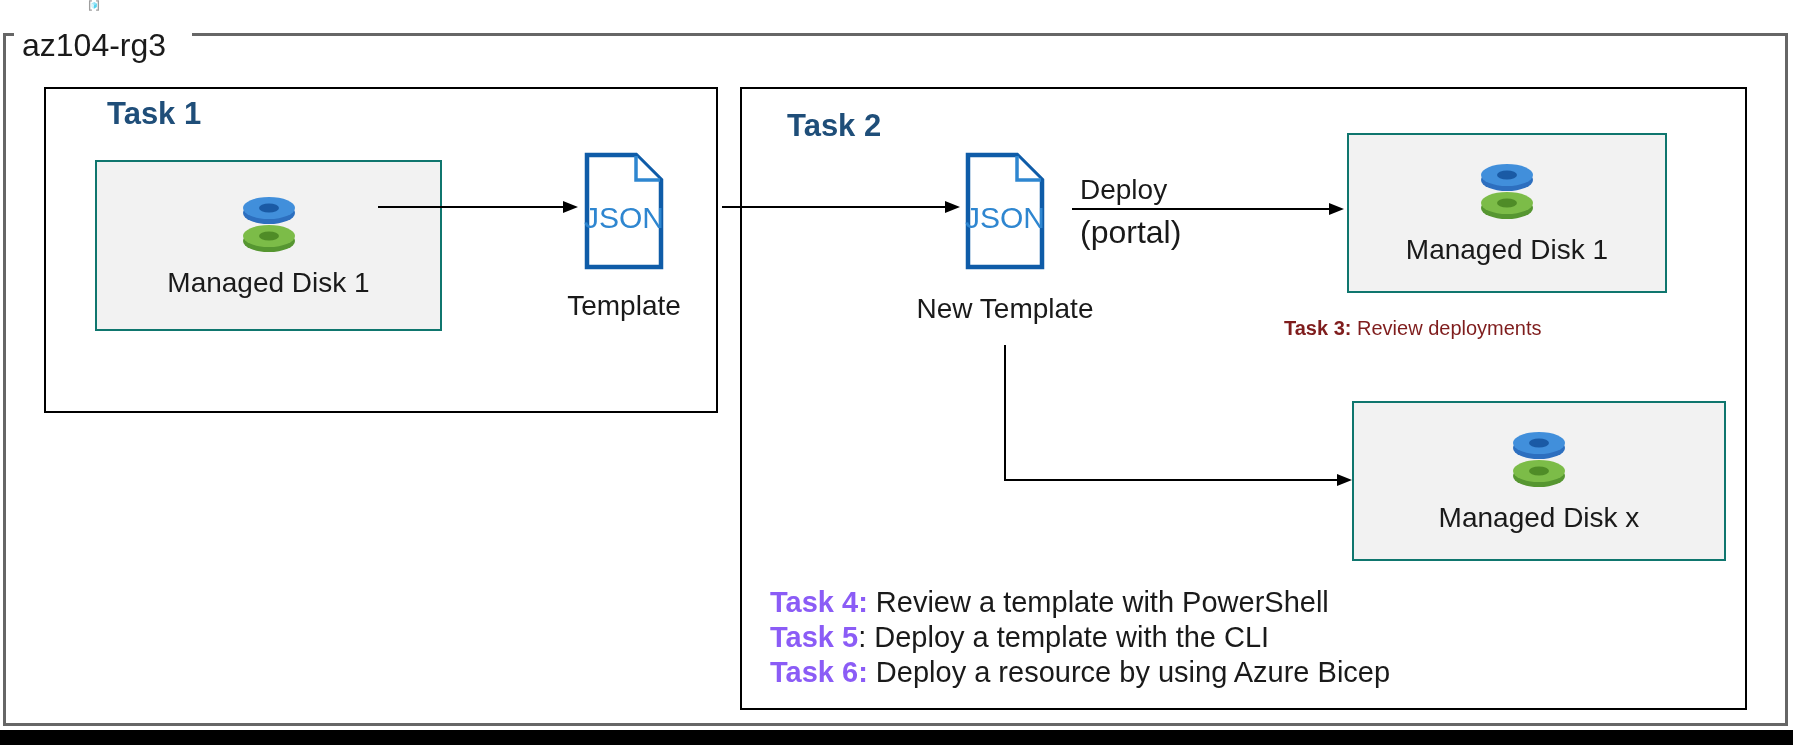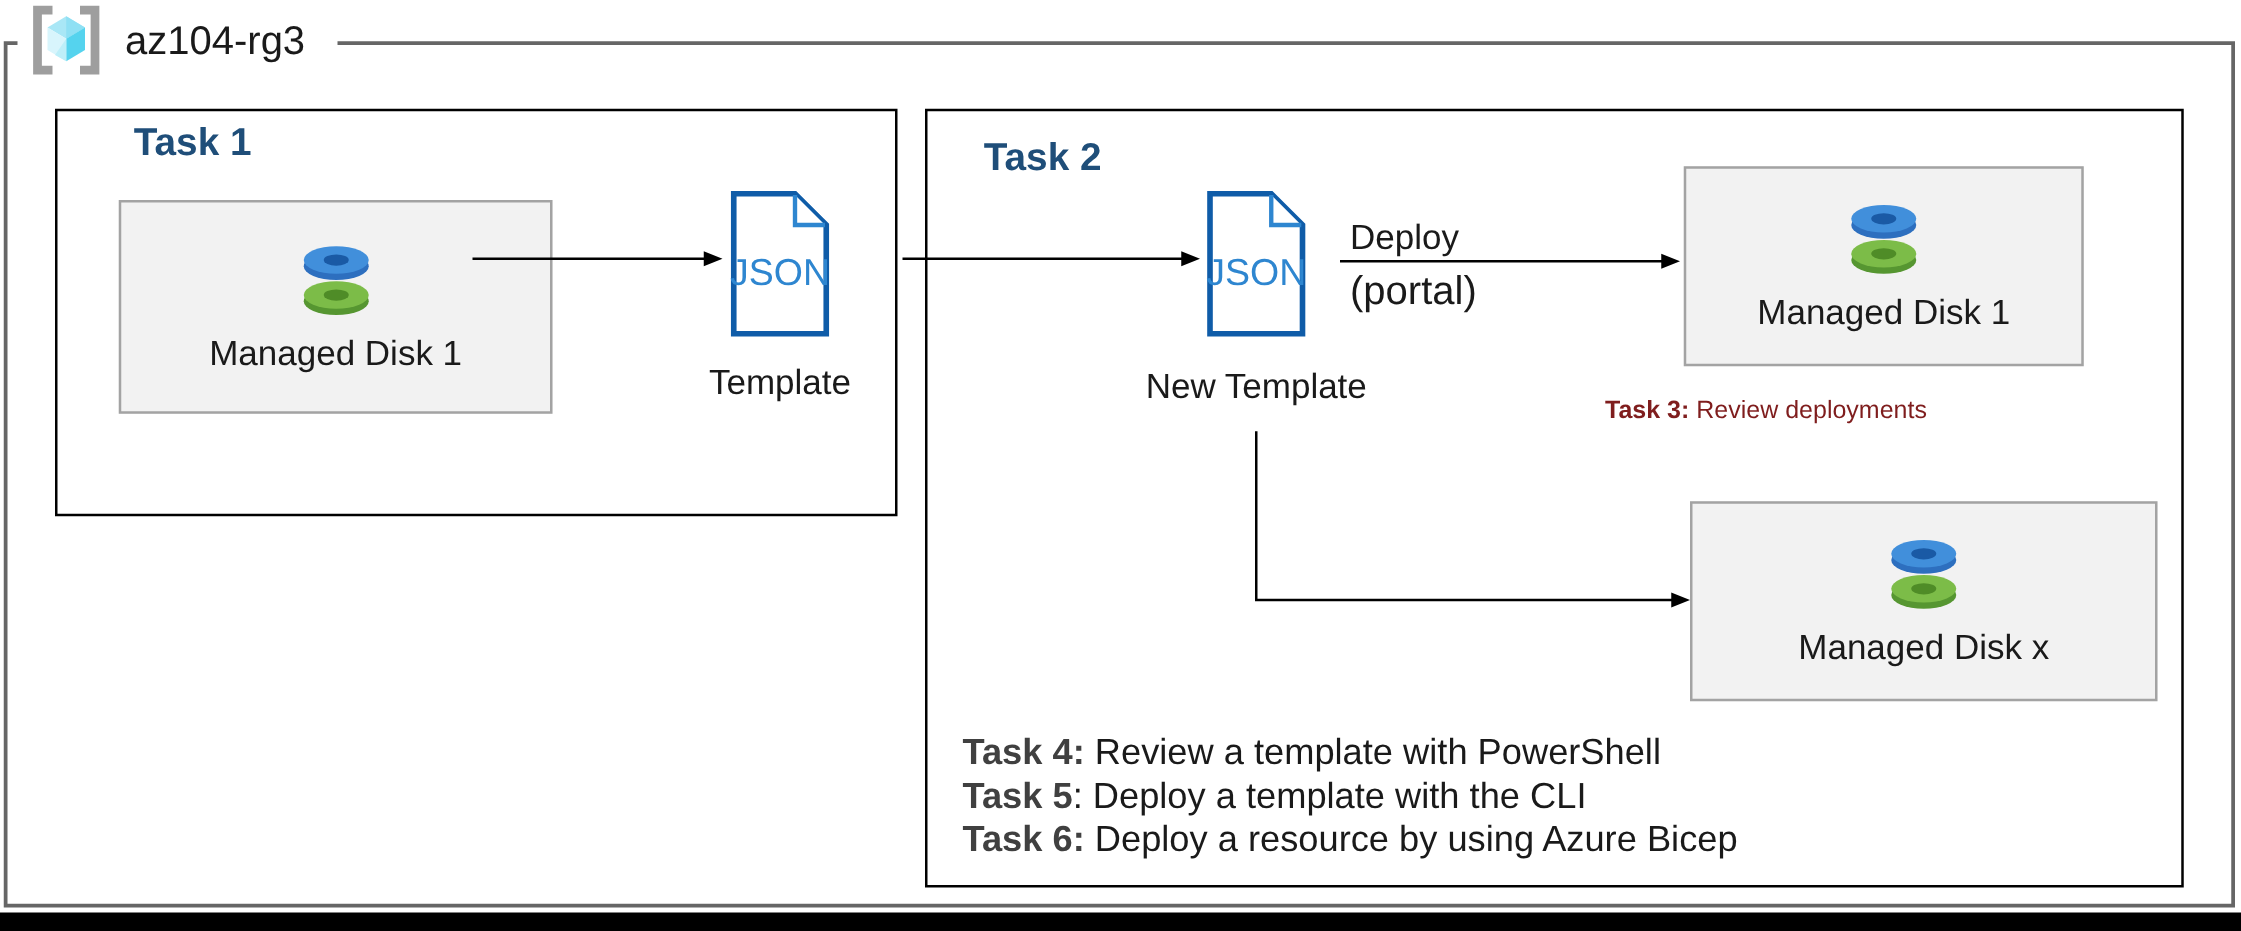--- a/index.html
+++ b/index.html
@@ -1,38 +1,38 @@
 <!DOCTYPE html>
 <html><head>
 <meta charset="utf-8">
 <style>
   html,body{margin:0;padding:0;background:#fff;}
   .canvas{
     position:relative;width:1793px;height:745px;background:#fff;overflow:hidden;
     font-family:"Liberation Sans", sans-serif;color:#1a1a1a;
   }
-  .abs{position:absolute;}
+  .abs{position:absolute;flex-direction:column;}
 
   
   .outer-frame{left:3px;top:33px;width:1785px;height:693px;border:3px solid #666;box-sizing:border-box;}
   .bottom-bar{left:0;top:730px;width:1793px;height:15px;background:#000;}
 
   
   .rg-chip{left:14px;top:0;height:64px;display:flex;align-items:center;gap:16px;
            background:#fff;padding:0 26px 0 8px;z-index:3;}
   .rg-name{font-size:32px;color:#1a1a1a;white-space:nowrap;}
 
   
   .task-box{border:2px solid #000;box-sizing:border-box;background:#fff;}
   .task1-box{left:44px;top:87px;width:674px;height:326px;}
   .task2-box{left:740px;top:87px;width:1007px;height:623px;}
   .task-title{font-size:31px;font-weight:bold;color:#1F4E79;white-space:nowrap;z-index:2;}
 
   
-  .disk-box{background:#F2F2F2;border:2px solid #a3a3a3;box-sizing:border-box;
+  .disk-box{background:#F2F2F2;border:2px solid #0f766e;box-sizing:border-box;
             display:flex;flex-direction:column;align-items:center;justify-content:center;
             gap:10px;z-index:1;}
   .disk-box-label{font-size:28px;color:#1a1a1a;white-space:nowrap;}
   .disk-box-left{left:95px;top:160px;width:347px;height:171px;}
   .disk-box-tr{left:1347px;top:133px;width:320px;height:160px;}
   .disk-box-br{left:1352px;top:401px;width:374px;height:160px;}
 
   
   .json-icon{width:80px;height:118px;z-index:2;}
   .json-icon-1{left:584px;top:152px;}
@@ -55,21 +55,21 @@
   .arrow-2{left:722px;top:201px;width:238px;}
   .arrow-3{left:1072px;top:203px;width:272px;}
   .arrow-4{left:1004px;top:474px;width:348px;}
   .vline-1{left:1004px;top:345px;height:135px;width:0;border-left:2px solid #000;}
 
   
   .task3-note{left:1284px;top:317px;font-size:20px;color:#7f1d1d;white-space:nowrap;}
   .task3-note b{font-weight:bold;}
   .task-list{left:770px;top:585px;font-size:29px;line-height:35px;color:#1a1a1a;}
   .task-list .row{white-space:nowrap;}
-  .task-list b{color:#404040;font-weight:bold;}
+  .task-list b{color:#8b5cf6;font-weight:bold;}
 </style>
 </head>
 <body>
 
 <div class="canvas">
 
   <div class="abs outer-frame"></div>
   <div class="abs bottom-bar"></div>
 
   <div class="abs rg-chip">

